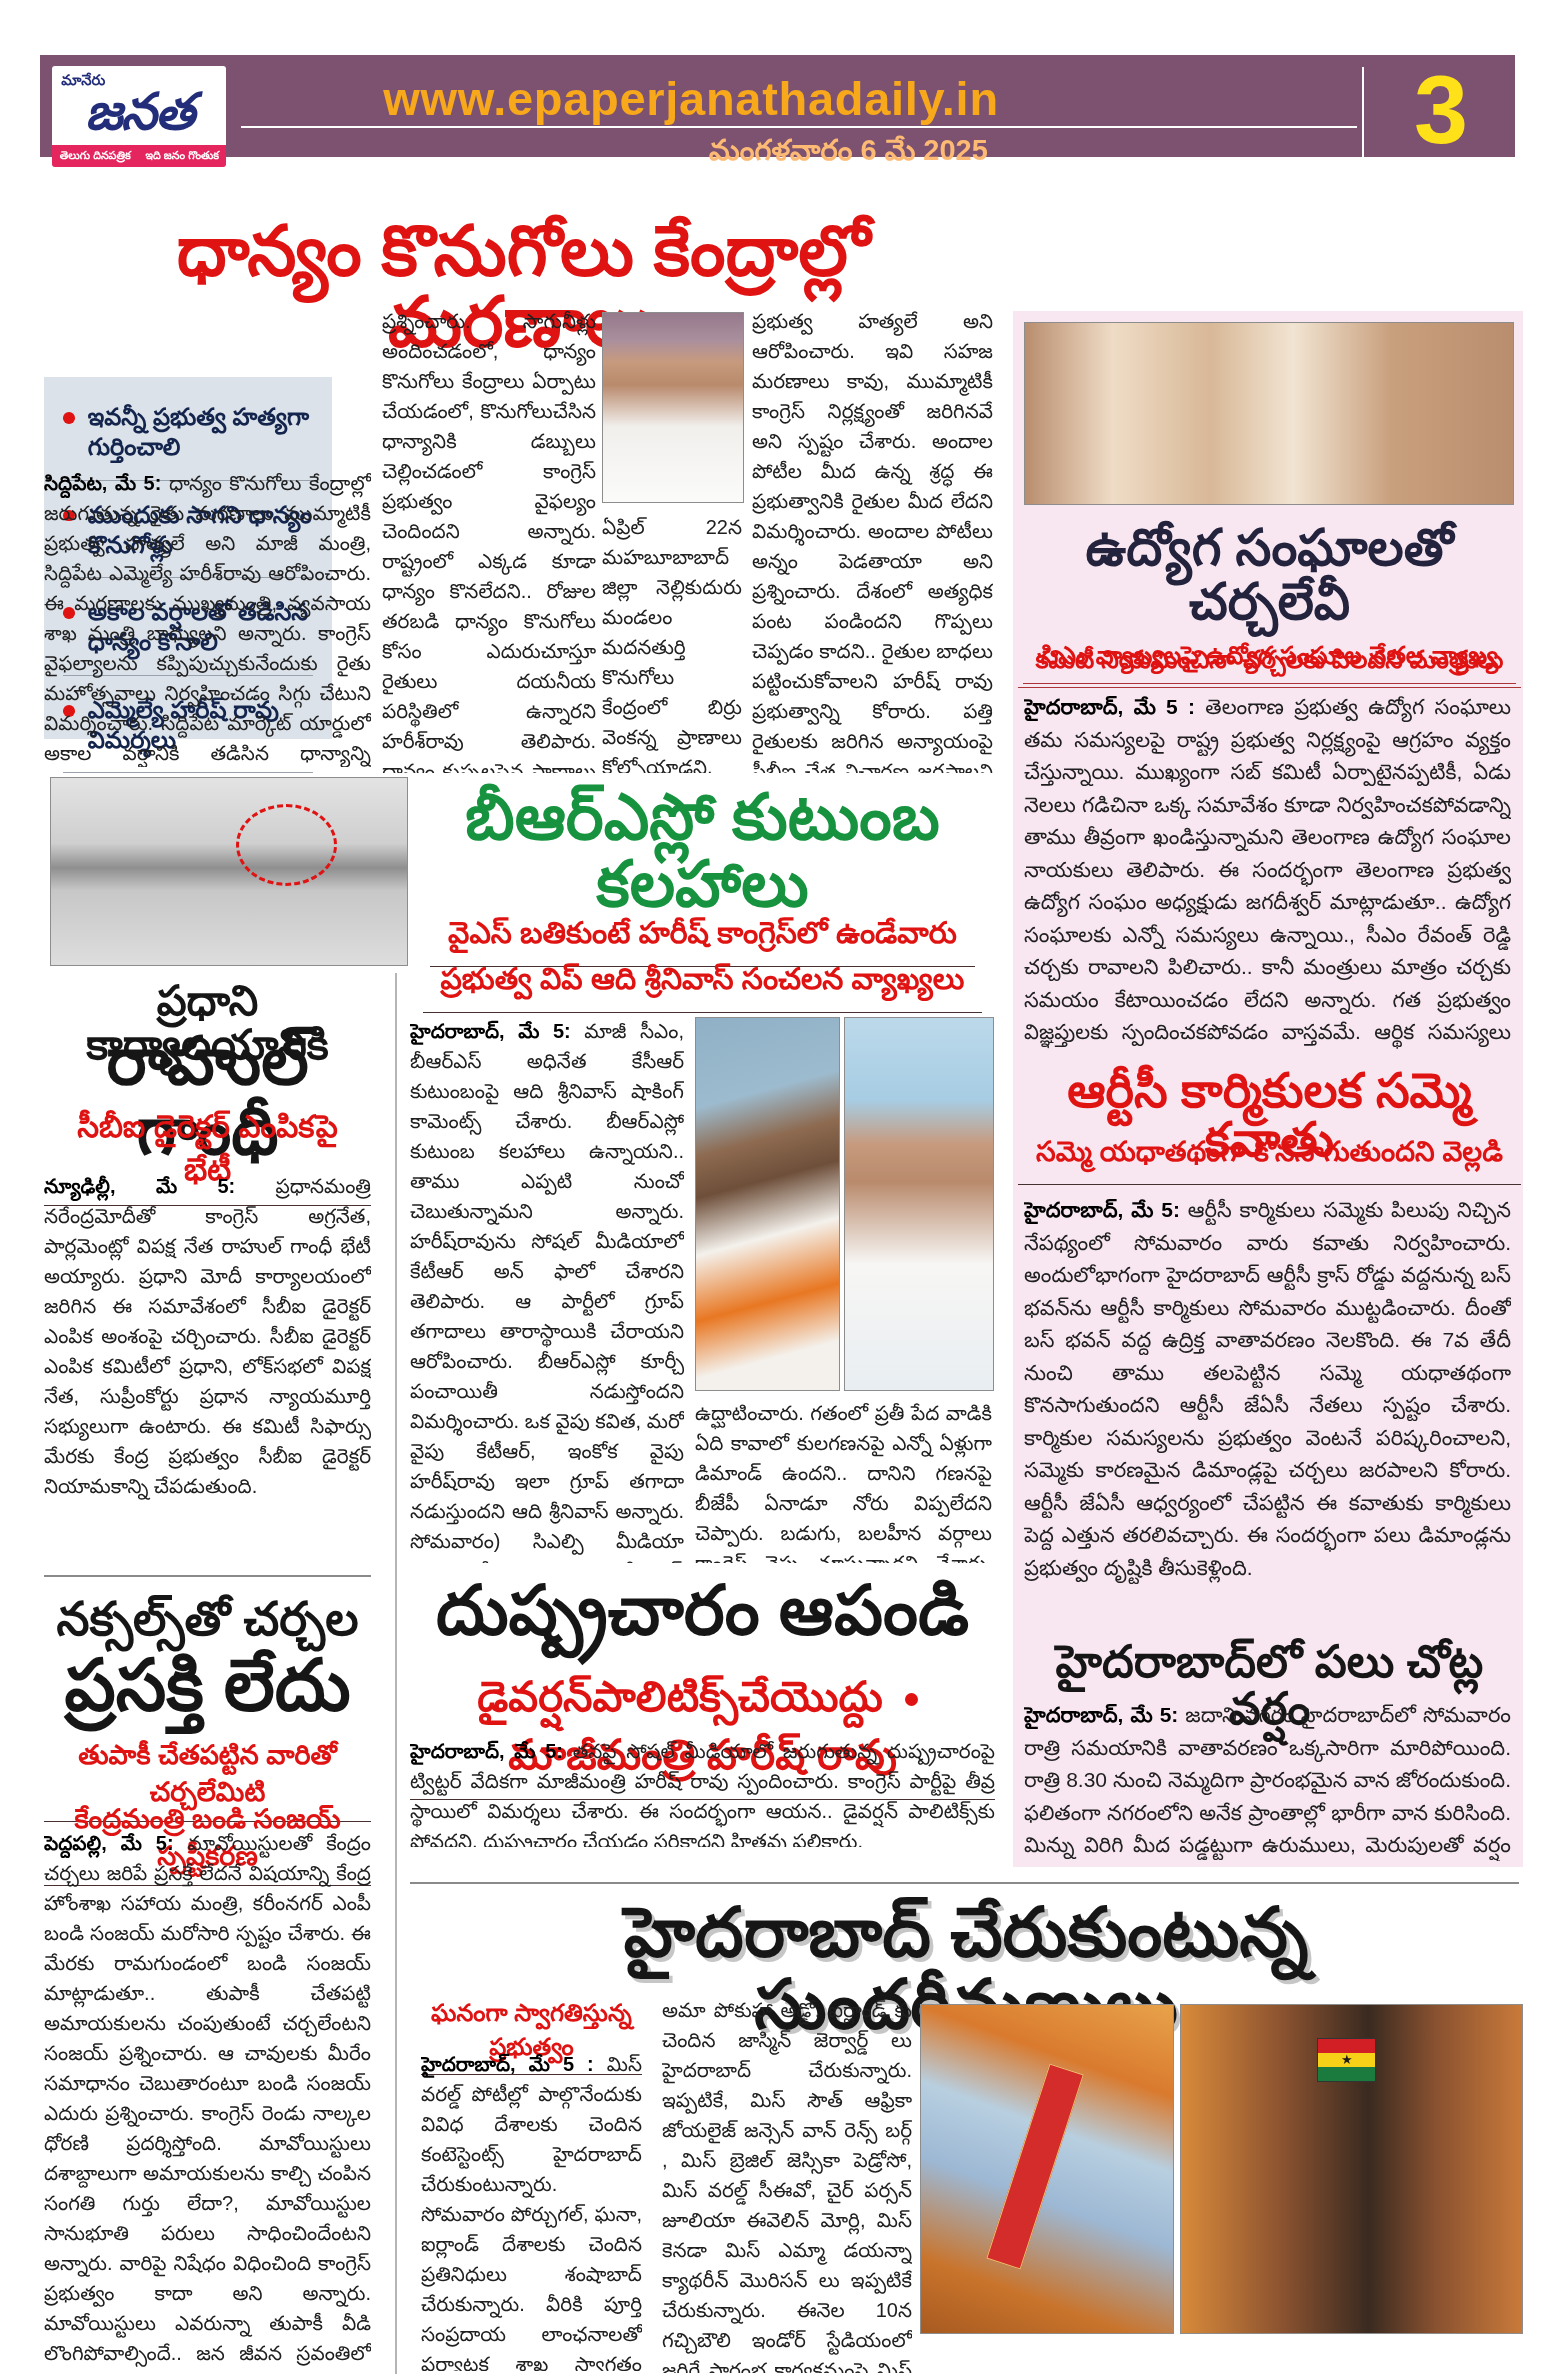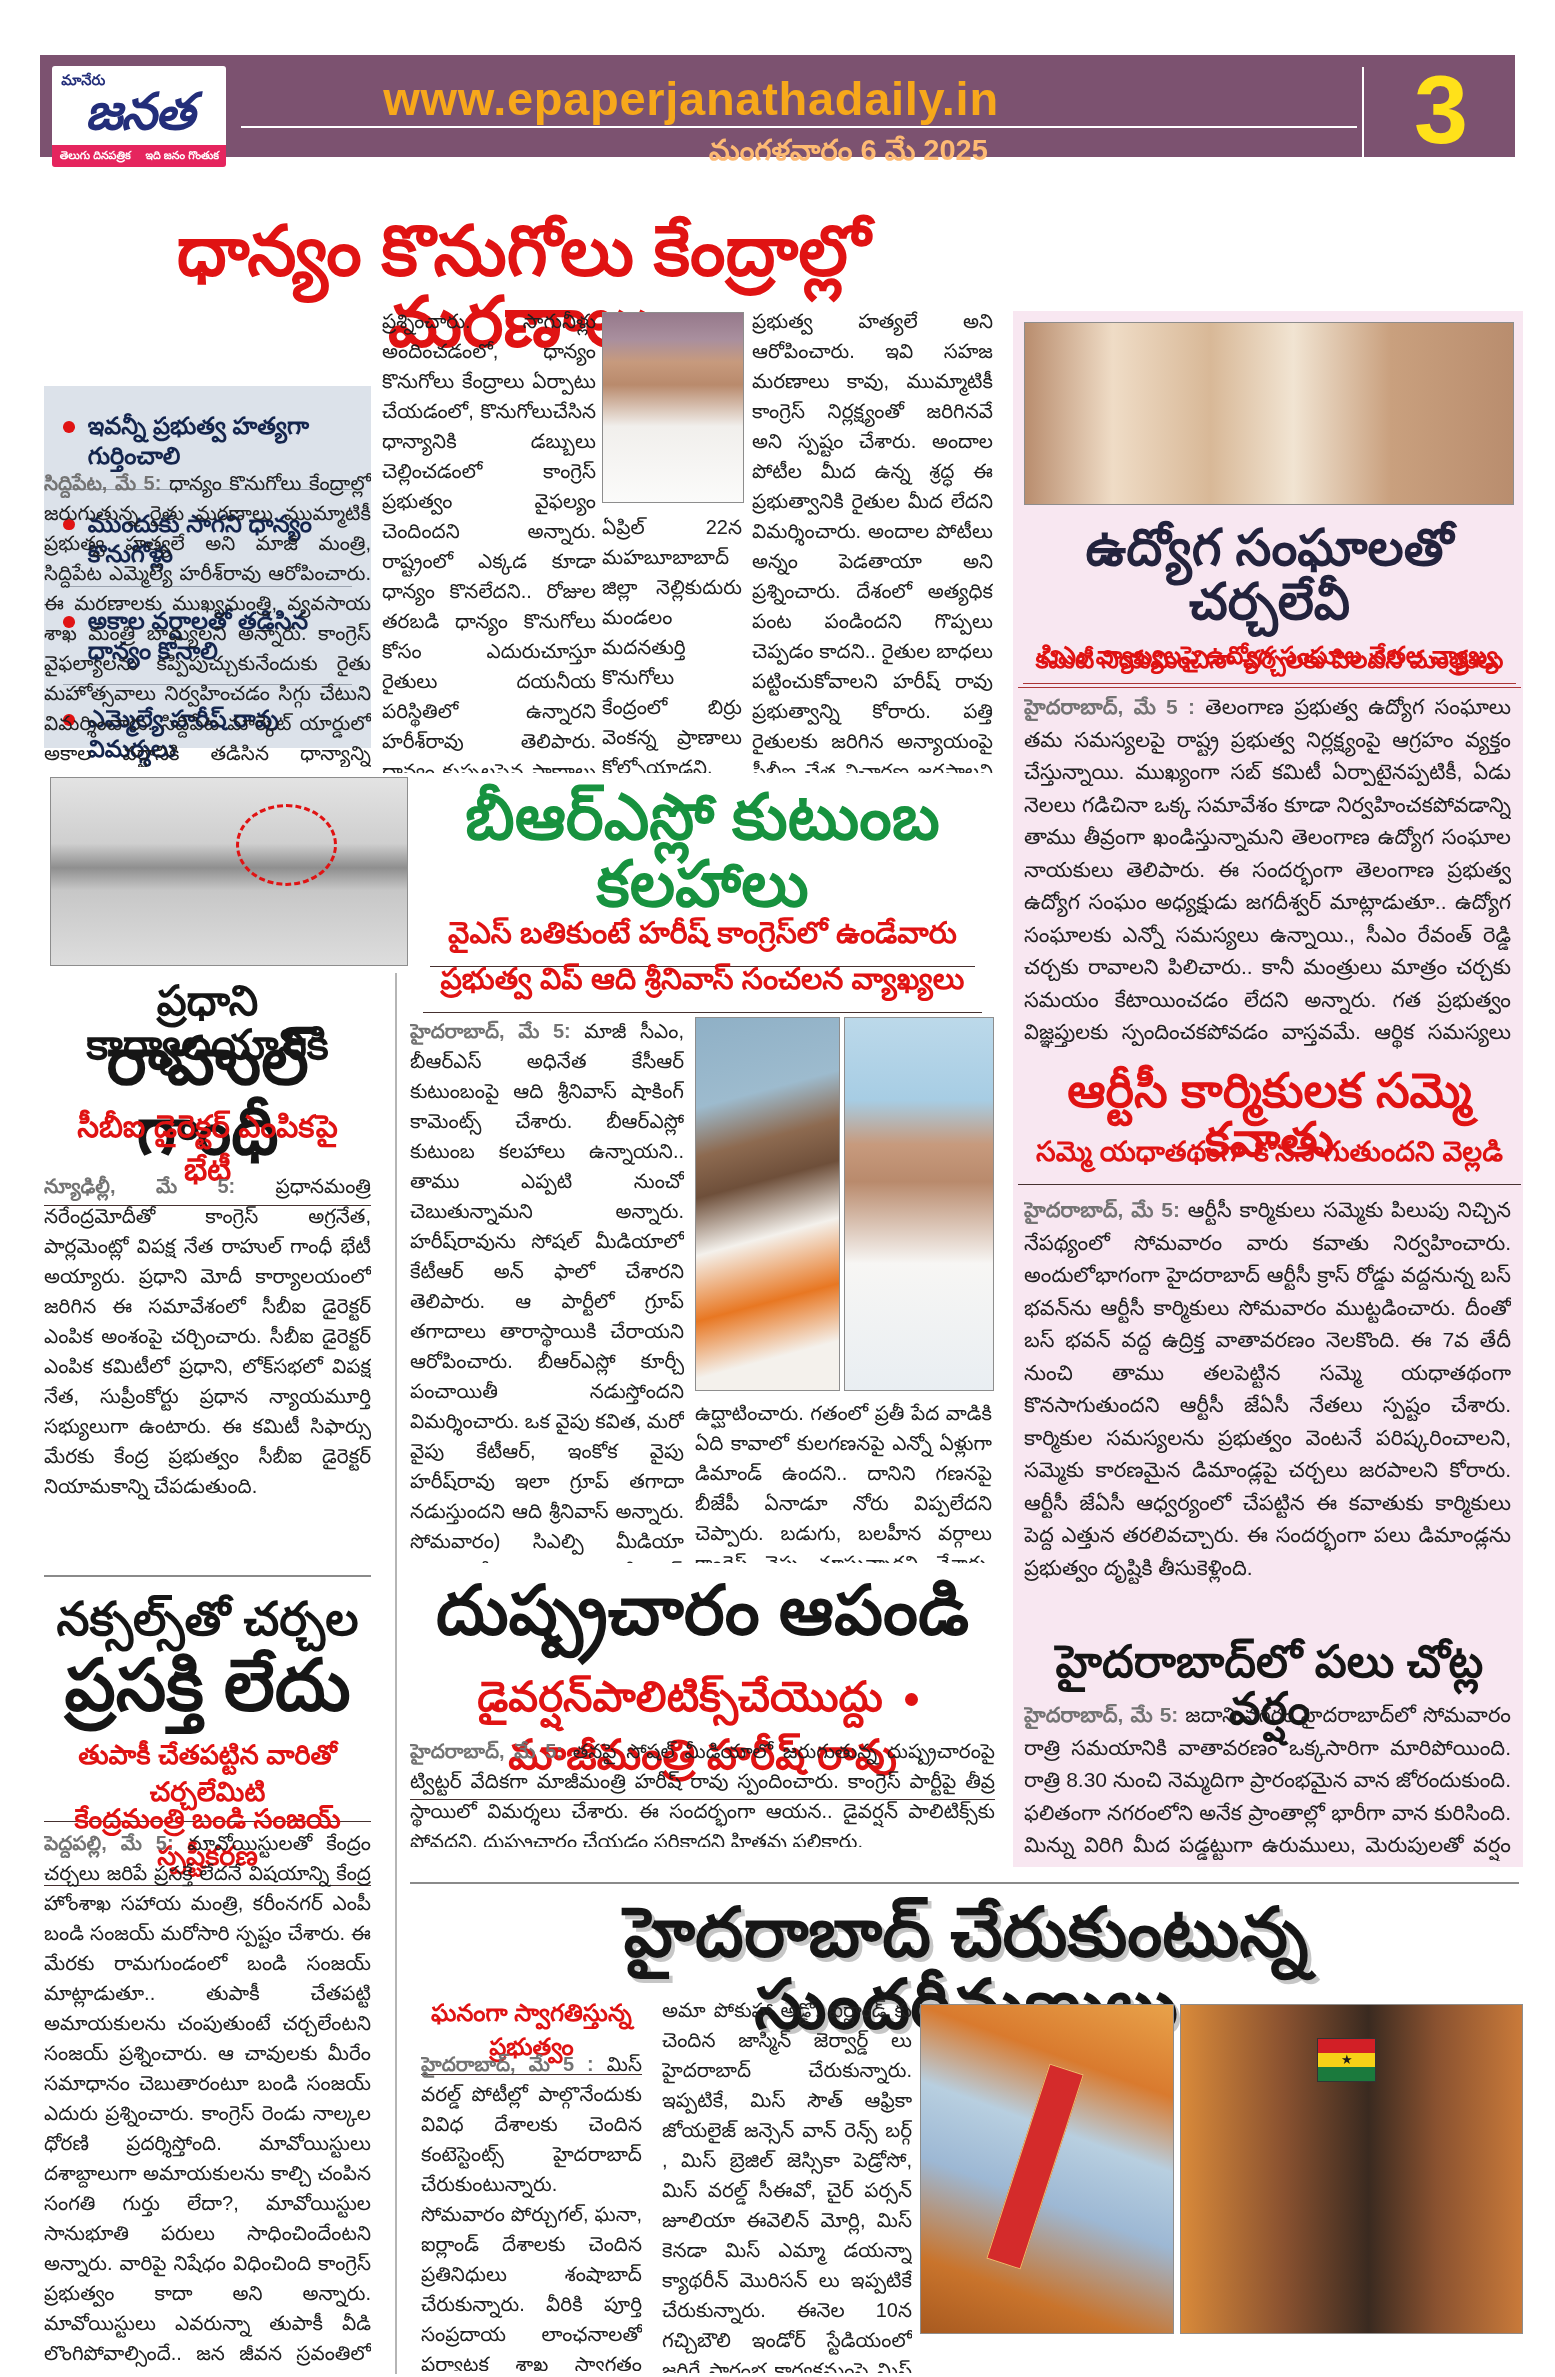--- a/index.html
+++ b/index.html
@@ -23,21 +23,21 @@
   .head-red{color:#e01313;font-weight:bold;text-align:center;line-height:1.02;}
   .head-black{color:#161616;font-weight:bold;text-align:center;line-height:1.05;}
   .head-green{color:#17923f;font-weight:bold;text-align:center;line-height:1.05;}
   .head-navy{color:#23233d;font-weight:bold;text-align:center;line-height:1.05;}
   .shadowed{text-shadow:3.7px 3.7px 0 #c6c6c6;}
   .redsub{color:#e01313;font-weight:bold;text-align:center;}
   .redsub .inner{display:inline-block;border-bottom:1.5px solid #45302f;padding:0 17.6px 10.2px;}
   .dot-sep{display:inline-block;width:13px;height:13px;border-radius:50%;background:#e01313;margin:0 10.2px 1.5px;vertical-align:middle;}
   
   .body-txt{font-size:20px;line-height:1.5;text-align:justify;overflow:hidden;color:#202020;}
-  .body-txt b{color:#737373;}
+  .body-txt b{color:#000000;}
   .pinkbody{font-size:21px;line-height:1.55;}
   
   .bullet-box{background:#dce2ea;box-sizing:border-box;padding:25px 19px 7.3px 19px;}
   .bullet-item{display:flex;gap:13px;align-items:flex-start;border-bottom:1.5px solid #9aa2ae;
                padding-bottom:17.6px;margin-bottom:19px;}
   .bullet-dot{flex:0 0 11.7px;width:11.7px;height:11.7px;border-radius:50%;background:#e01313;margin-top:10.2px;}
   .bullet-text{font-size:24px;font-weight:bold;color:#14254d;line-height:1.25;}
   
   .pink-panel{background:#f8e7f1;}
   
@@ -74,21 +74,21 @@
     </div>
     <div class="abs url-text" style="left:201px;top:16px;width:900px;">www.epaperjanathadaily.in</div>
     <div class="abs hline" style="left:201px;top:71px;width:1116px;height:2.2px;"></div>
     <div class="abs date-text" style="left:589px;top:79px;width:439px;">మంగళవారం 6 మే 2025</div>
     <div class="abs vline" style="left:1322px;top:12.4px;width:2.2px;height:95px;"></div>
     <div class="abs page-num" style="left:1335px;top:5.9px;width:132px;">3</div>
   </div>
 
   <div class="abs head-red" style="left:44px;top:216px;width:959px;font-size:70px;">ధాన్యం కొనుగోలు కేంద్రాల్లో మరణాలు</div>
 
-  <div class="abs bullet-box" style="left:44px;top:386px;width:327px;height:362px;">
+  <div class="abs bullet-box" style="left:44px;top:377px;width:288px;height:362px;">
     <div class="bullet-item">
       <span class="bullet-dot"></span>
       <span class="bullet-text">ఇవన్నీ ప్రభుత్వ హత్యగా గుర్తించాలి</span>
     </div>
     <div class="bullet-item">
       <span class="bullet-dot"></span>
       <span class="bullet-text">ముందుకు సాగని ధాన్యం కొనుగోళ్లు</span>
     </div>
     <div class="bullet-item">
       <span class="bullet-dot"></span>

